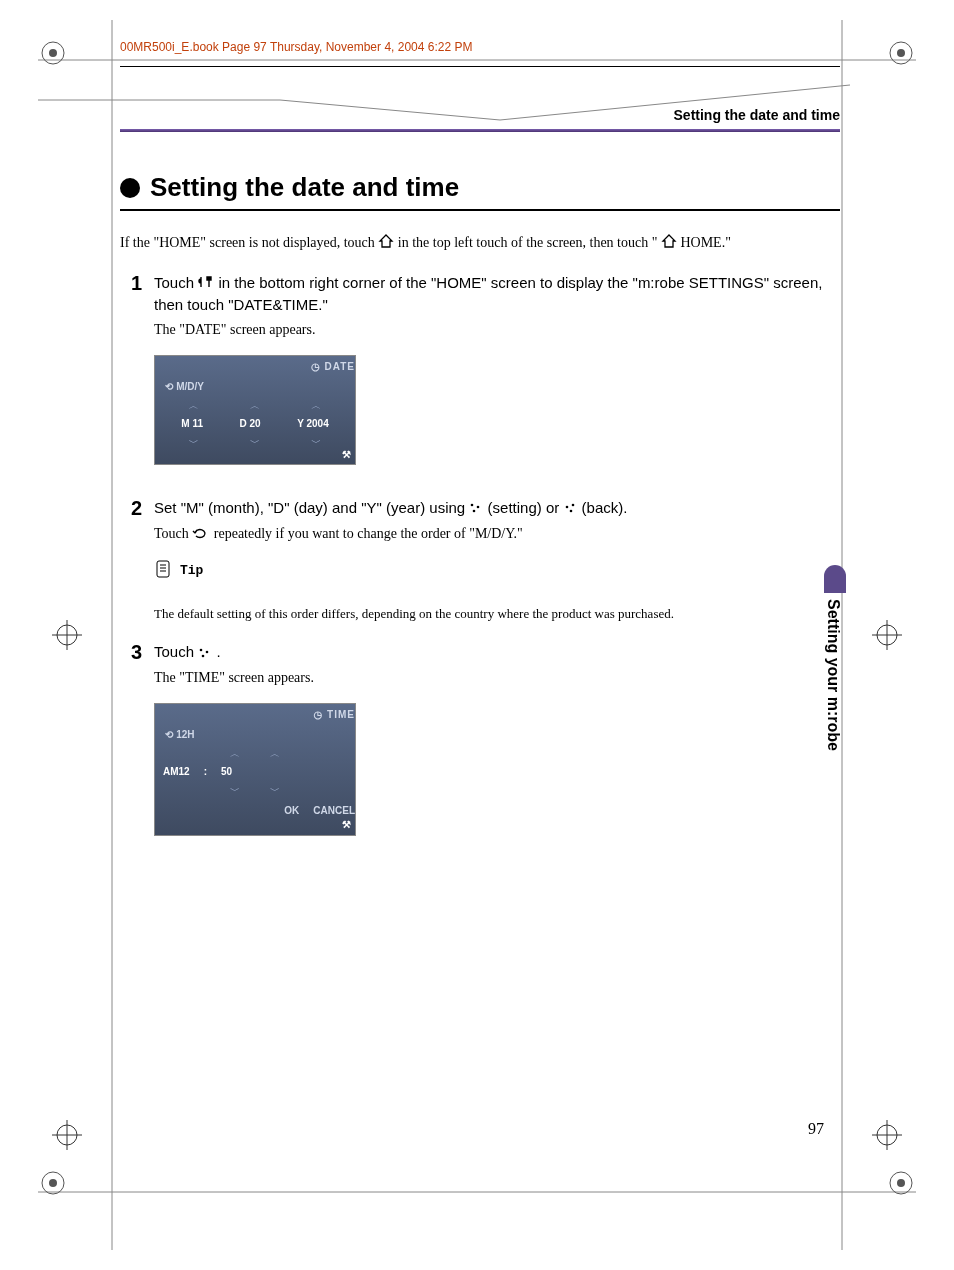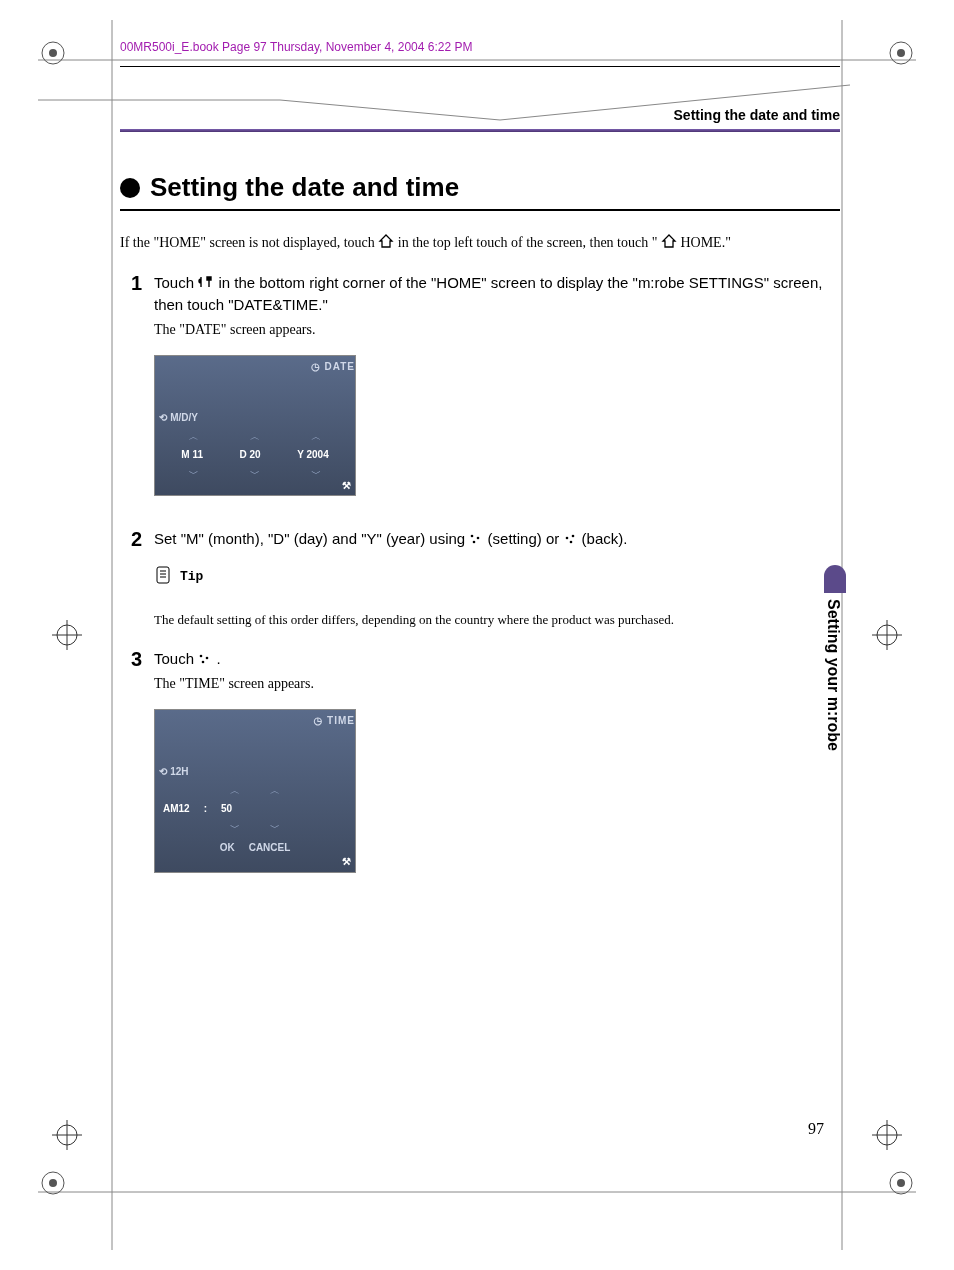--- a/index.html
+++ b/index.html
@@ -1,36 +1,36 @@
 <!DOCTYPE html>
 <html><head>
 <meta charset="utf-8">
 <style>
 body { margin:0; background:#fff; font-family:"Times New Roman",serif; color:#000; width:954px; height:1270px; position:relative; }
 .page { position:absolute; left:120px; top:40px; width:720px; }
 .regmark { position:absolute; }
 .regmark svg { display:block; }
-.header-line { font-size:12px; color:#a21caf; margin-bottom:12px; font-family:Arial,sans-serif; }
+.header-line { font-size:12px; color:#c2410c; margin-bottom:12px; font-family:Arial,sans-serif; }
 .header-rule { border-top:1px solid #000; margin-bottom:40px; }
 .running-header { text-align:right; font-weight:bold; font-size:14px; font-family:Arial,sans-serif; margin-bottom:6px; }
 .purple-rule { height:3px; background:linear-gradient(#7a5fae,#4a3170); margin-bottom:40px; }
 .title-row { display:flex; align-items:center; gap:10px; margin-bottom:6px; }
 .title-bullet { width:20px; height:20px; border-radius:50%; background:#000; }
 .title-text { font-size:26px; font-weight:bold; font-family:Arial,sans-serif; }
 .title-underline { height:2px; background:#000; margin-bottom:22px; }
 .body-text { font-size:14px; margin:14px 0; line-height:1.4; }
 .step { display:flex; gap:12px; margin-top:18px; }
 .step-num { font-family:Arial,sans-serif; font-weight:bold; font-size:20px; width:22px; text-align:right; flex-shrink:0; }
 .step-body { flex:1; font-family:Arial,sans-serif; font-size:15px; line-height:1.45; }
 .step-sub { font-family:"Times New Roman",serif; font-size:14px; margin-top:4px; }
 .screenshot { width:200px; background:linear-gradient(#5a6b8a,#3e4a60); border:1px solid #888; margin:14px 0; font-family:Arial,sans-serif; color:#d0d8e8; font-size:10px; }
 .scr-title { text-align:right; padding:4px 0; font-weight:bold; letter-spacing:1px; }
 .scr-row { display:flex; justify-content:space-around; padding:2px 8px; }
-.scr-label { padding:2px 4px; font-weight:bold;margin-top:31px; }
-.scr-btns { display:flex; justify-content:center; gap:14px; padding:4px 0; font-weight:bold; }
+.scr-label { padding:2px 10px; font-weight:bold; }
+.scr-btns { display:flex; justify-content:flex-end; gap:14px; padding:4px 0; font-weight:bold; }
 .scr-footer { height:12px; position:relative; }
 .scr-footer .tool { position:absolute; right:4px; bottom:2px; font-size:10px; font-weight:bold; color:#fff; }
 .chev { color:#9fb0d0; font-size:10px; text-align:center; }
 .tip-row { display:flex; align-items:center; gap:6px; margin-top:14px; }
 .tip-label { font-weight:bold; font-family:Liberation Mono, monospace; font-size:13px; }
 .tip-text { font-size:13px; font-family:"Times New Roman",serif; margin-top:20px; }
 .side-tab { position:absolute; right:108px; top:565px; width:22px; height:180px; }
 .side-tab .cap { width:22px; height:28px; background:#5b4a8a; border-radius:11px 11px 0 0; }
 .side-tab .txt { writing-mode:vertical-rl; font-family:Arial,sans-serif; font-weight:bold; font-size:16px; margin-top:6px; text-align:center; }
 .page-num { position:absolute; right:130px; top:1120px; font-size:16px; font-family:"Times New Roman",serif; }
@@ -174,20 +174,27 @@
             <circle cx="9" cy="5" r="1.3"></circle>
             <circle cx="5" cy="9" r="1.3"></circle>
           </svg></span>
       <span> (setting) or </span>
       <span class="inline-icon"><svg width="14" height="12">
             <circle cx="10" cy="3" r="1.3"></circle>
             <circle cx="4" cy="5" r="1.3"></circle>
             <circle cx="8" cy="9" r="1.3"></circle>
           </svg></span>
       <span> (back).</span>
+      <div class="step-sub">
+        <span>Touch </span>
+        <span class="inline-icon"><svg width="18" height="12">
+              <path d="M3 6 A5 4 0 1 1 4 9 M3 6 L1 4 M3 6 L5 3" fill="none" stroke="#000" stroke-width="1.4"></path>
+            </svg></span>
+        <span> repeatedly if you want to change the order of "M/D/Y."</span>
+      </div>
 
       <div class="tip-row">
         <span><svg width="20" height="20">
               <rect x="3" y="2" width="12" height="16" rx="2" fill="none" stroke="#000"></rect>
               <line x1="6" y1="6" x2="12" y2="6" stroke="#000"></line>
               <line x1="6" y1="9" x2="12" y2="9" stroke="#000"></line>
               <line x1="6" y1="12" x2="12" y2="12" stroke="#000"></line>
             </svg></span>
         <span class="tip-label">Tip</span>
       </div>

